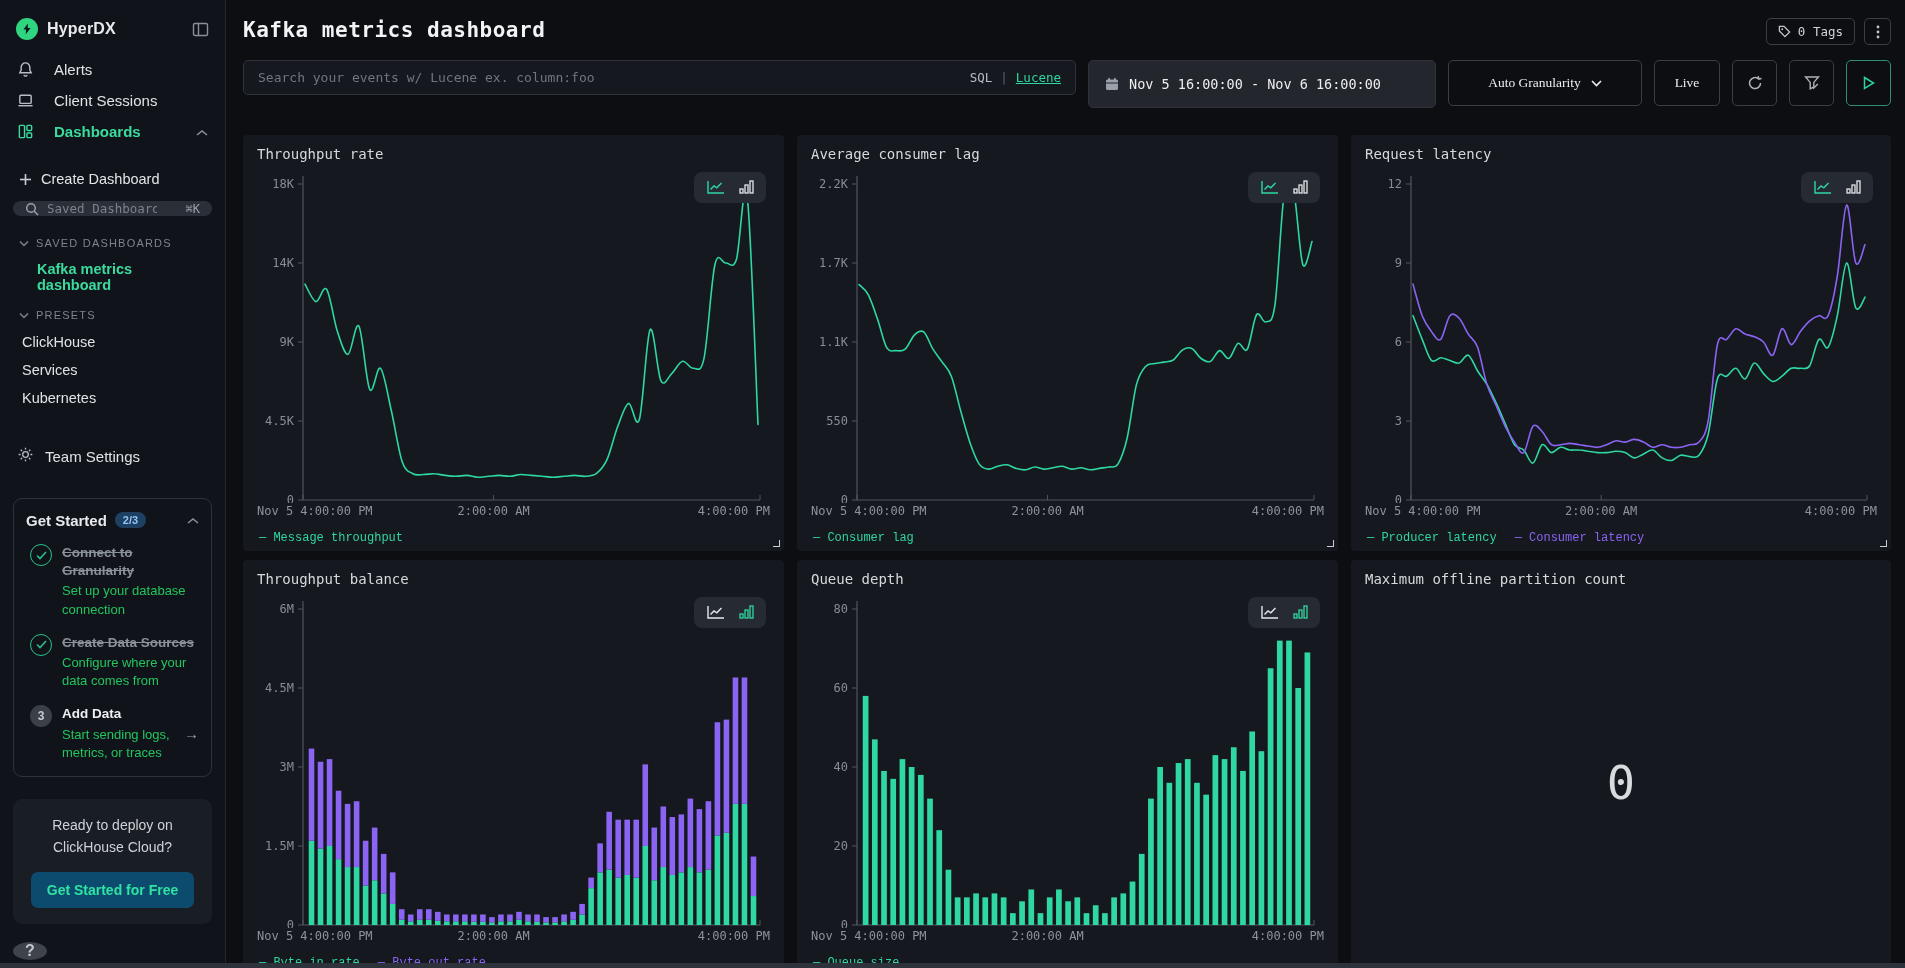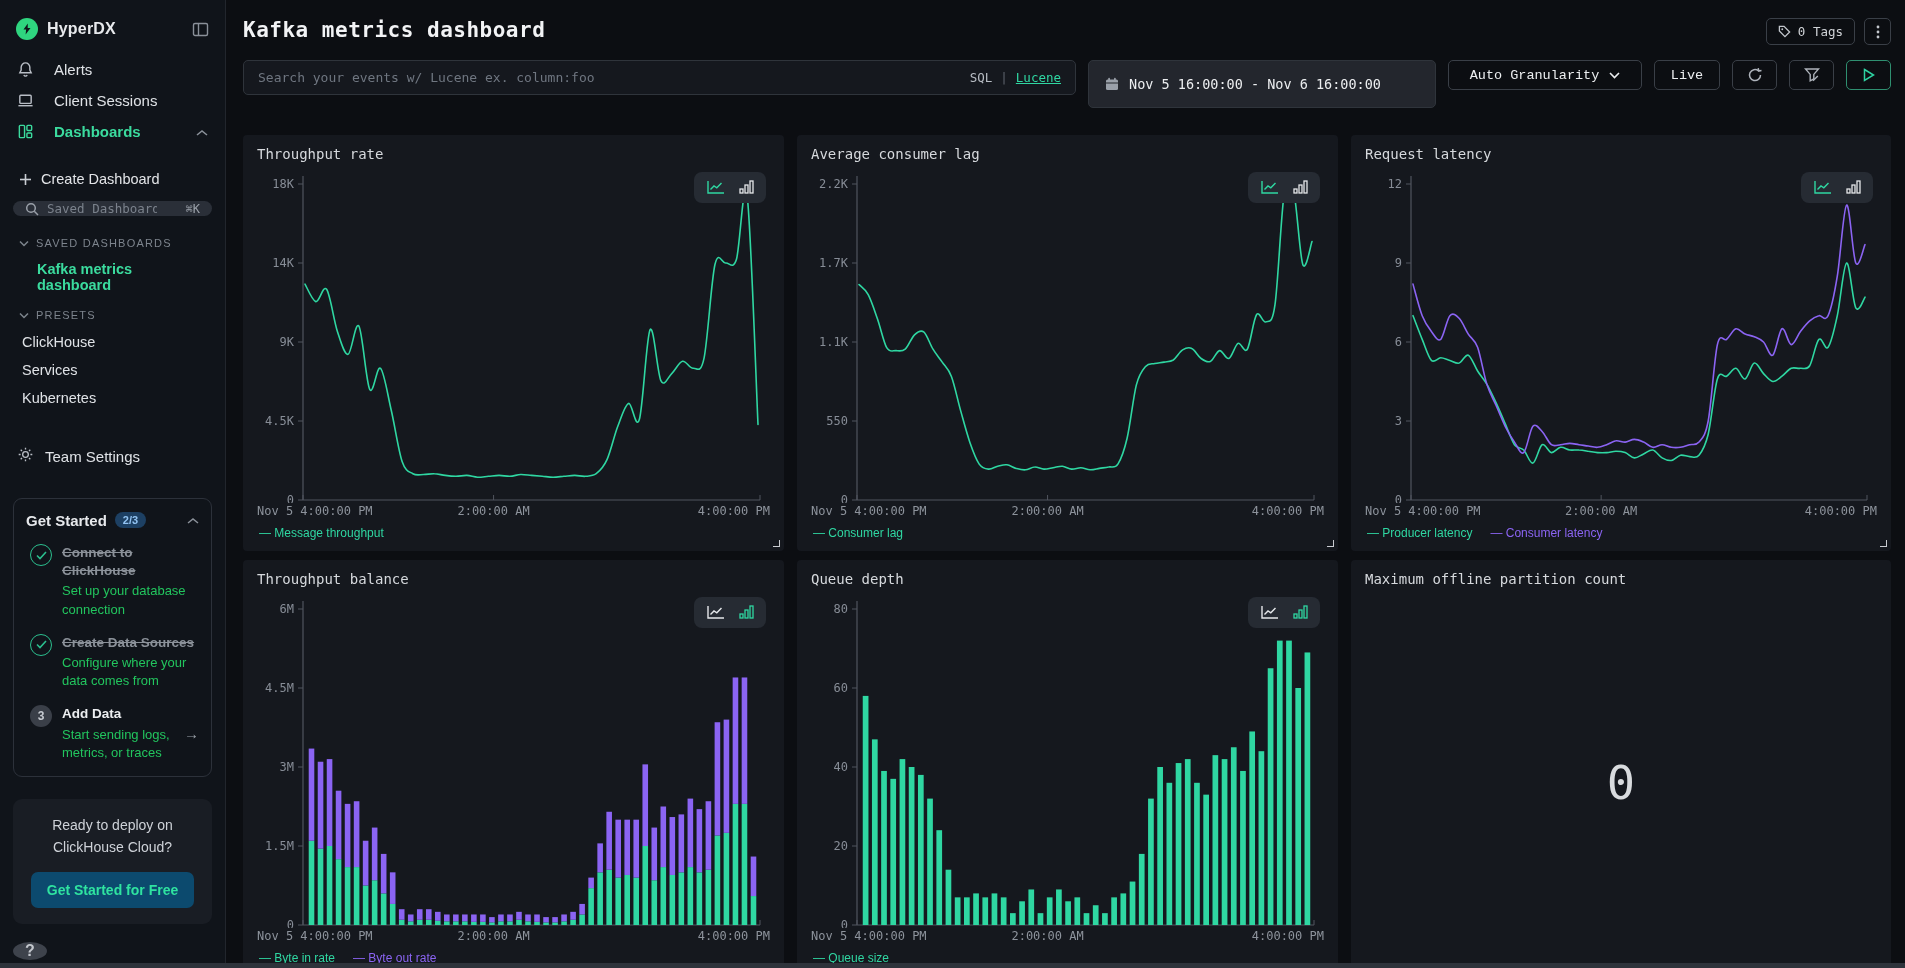--- a/index.html
+++ b/index.html
@@ -62,36 +62,36 @@
   .search-wrap { flex:1; position:relative; display:flex; align-items:center; background:#15181e; border:1px solid #2f343b; border-radius:5px; height:35px; }
   .search-wrap input { flex:1; background:none; border:none; outline:none; padding:0 14px; color:#dfe2e6;
                        font-family:"DejaVu Sans Mono", monospace; font-size:13px; }
   .search-wrap input::placeholder { color:#6f7680; }
   .lang-toggle { display:flex; gap:8px; padding-right:14px; font-family:"DejaVu Sans Mono", monospace; font-size:12.5px; }
   .lang-sql { color:#b8bdc4; cursor:pointer; }
   .lang-sep { color:#5d636c; }
   .lang-lucene { color:#2fd7a2; cursor:pointer;text-decoration:underline; }
   .date-box { display:flex; align-items:center; gap:10px; background:#23262d; border:1px solid #2f343b; border-radius:5px; height:48px;
               padding:0 16px; font-family:"DejaVu Sans Mono", monospace; font-size:13.5px; color:#eceef0; width:348px; cursor:pointer; }
-  .ctl-btn { display:flex; align-items:center; justify-content:center; gap:10px; border:1px solid #3a3f47; border-radius:5px; height:30px;
-             background:none; color:#eceef0; font-family:Liberation Mono, monospace; font-size:13.5px; cursor:pointer; }
+  .ctl-btn { display:flex; align-items:center; justify-content:center; gap:10px; border:1px solid #3a3f47; border-radius:5px; height:46px;
+             background:none; color:#eceef0; font-family:Liberation Serif, serif; font-size:13.5px; cursor:pointer; }
   .gran-btn { width:194px; }
   .live-btn { width:66px; }
   .icon-btn { width:45px; color:#aeb3bb; }
   .play-btn { width:45px; border-color:#2f8f70; color:#2ed3a2; }
 
   
   .grid { flex:1; display:grid; grid-template-columns:repeat(3,1fr); grid-template-rows:1fr 1fr; gap:9px 13px; margin-top:27px; }
   .card { background:#15181e; border-radius:4px; position:relative; display:flex; flex-direction:column; padding:11px 14px 6px; }
   .card-title { font-family:"DejaVu Sans Mono", monospace; font-size:14px; color:#d6d9dd; height:24px; }
   .plot-wrap { flex:1; position:relative; display:flex; flex-direction:column; }
   .plot-wrap svg { display:block; }
   .xlabels { position:relative; height:18px; font-family:"DejaVu Sans Mono", monospace; font-size:12px; color:#8d939c; }
   .xlabels span { position:absolute; top:1px; white-space:nowrap; }
-  .legend { height:24px; display:flex; align-items:center; gap:18px; font-family:Liberation Sans, sans-serif; font-size:12px; padding-left:2px; }
+  .legend { height:24px; display:flex; align-items:flex-end; gap:18px; font-family:Liberation Mono, monospace; font-size:12px; padding-left:2px; }
   .legend span { cursor:pointer; }
   .toggle { position:absolute; top:2px; right:4px; background:#262b33; border-radius:8px; height:31px; padding:0 12px;
             display:flex; align-items:center; gap:14px; cursor:pointer; }
   .rsz { position:absolute; right:4px; bottom:4px; width:7px; height:7px; border-right:1.5px solid #c9ccd1; border-bottom:1.5px solid #c9ccd1; cursor:nwse-resize; }
   .num-wrap { flex:1; display:flex; align-items:center; justify-content:center; }
   .big-num { font-family:"DejaVu Sans Mono", monospace; font-size:47px; color:#d8dbde; }
   .bottom-scrollbar { position:absolute; left:0; right:0; bottom:0; height:5px; background:#2e333b; cursor:pointer; }
 </style>
 </head>
 <body>
@@ -203,21 +203,21 @@
           </svg>
       </span>
     </div>
     <div class="gs-step">
       <span class="gs-check">
         <svg width="11" height="9" viewBox="0 0 11 9" fill="none" stroke="currentColor" stroke-width="1.6">
             <polyline points="1,4.5 4,7.5 10,1"></polyline>
           </svg>
       </span>
       <div>
-        <div class="gs-step-title">Connect to ClickHouse</div>
+        <div class="gs-step-title">Connect to Granularity</div>
         <div class="gs-step-sub">Set up your database connection</div>
       </div>
     </div>
     <div class="gs-step">
       <span class="gs-check">
         <svg width="11" height="9" viewBox="0 0 11 9" fill="none" stroke="currentColor" stroke-width="1.6">
             <polyline points="1,4.5 4,7.5 10,1"></polyline>
           </svg>
       </span>
       <div>

